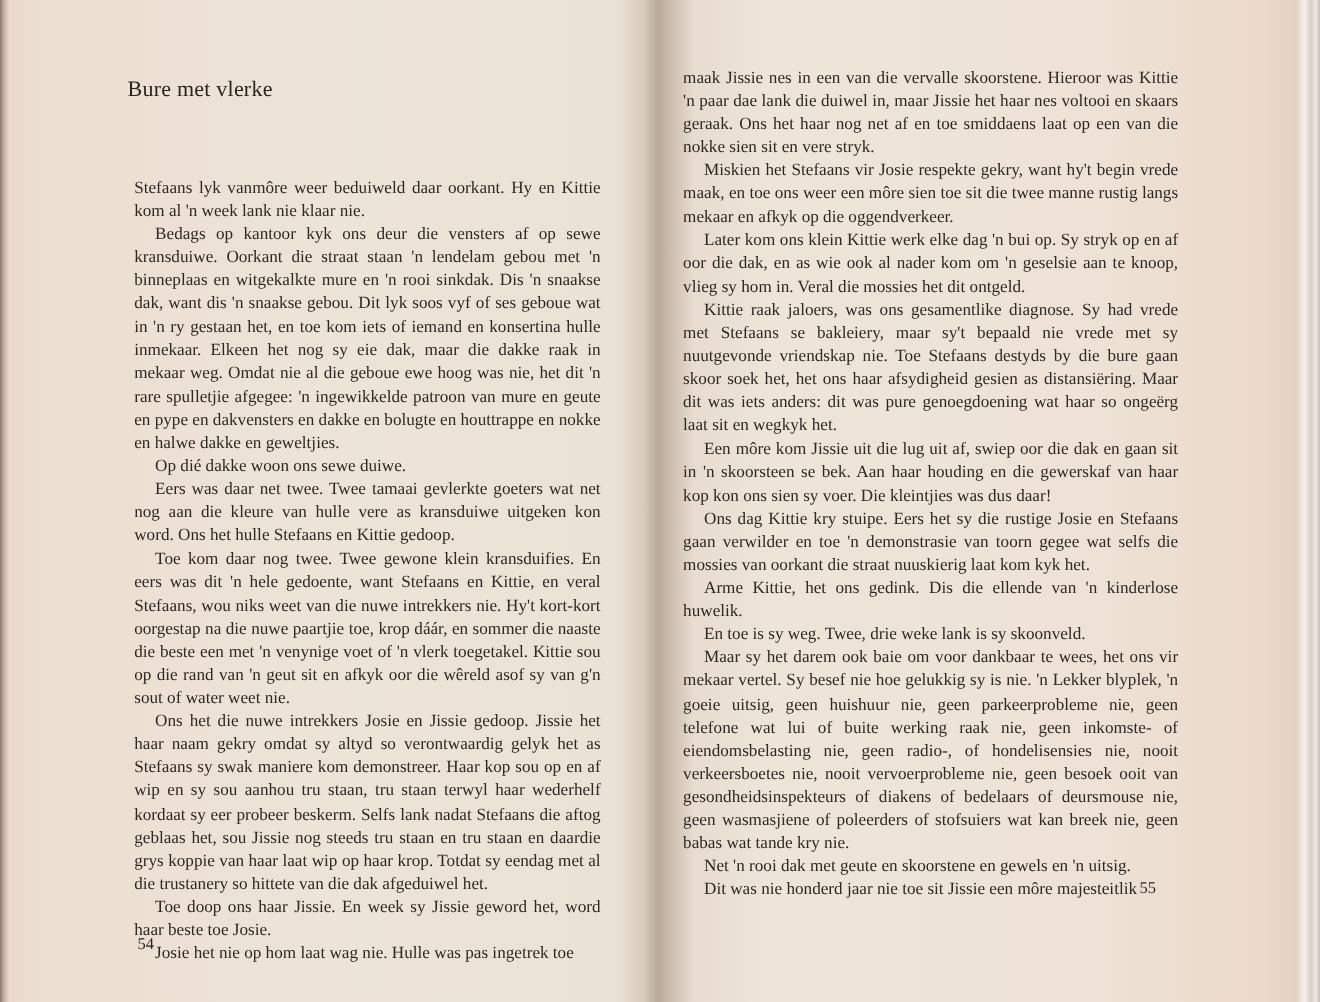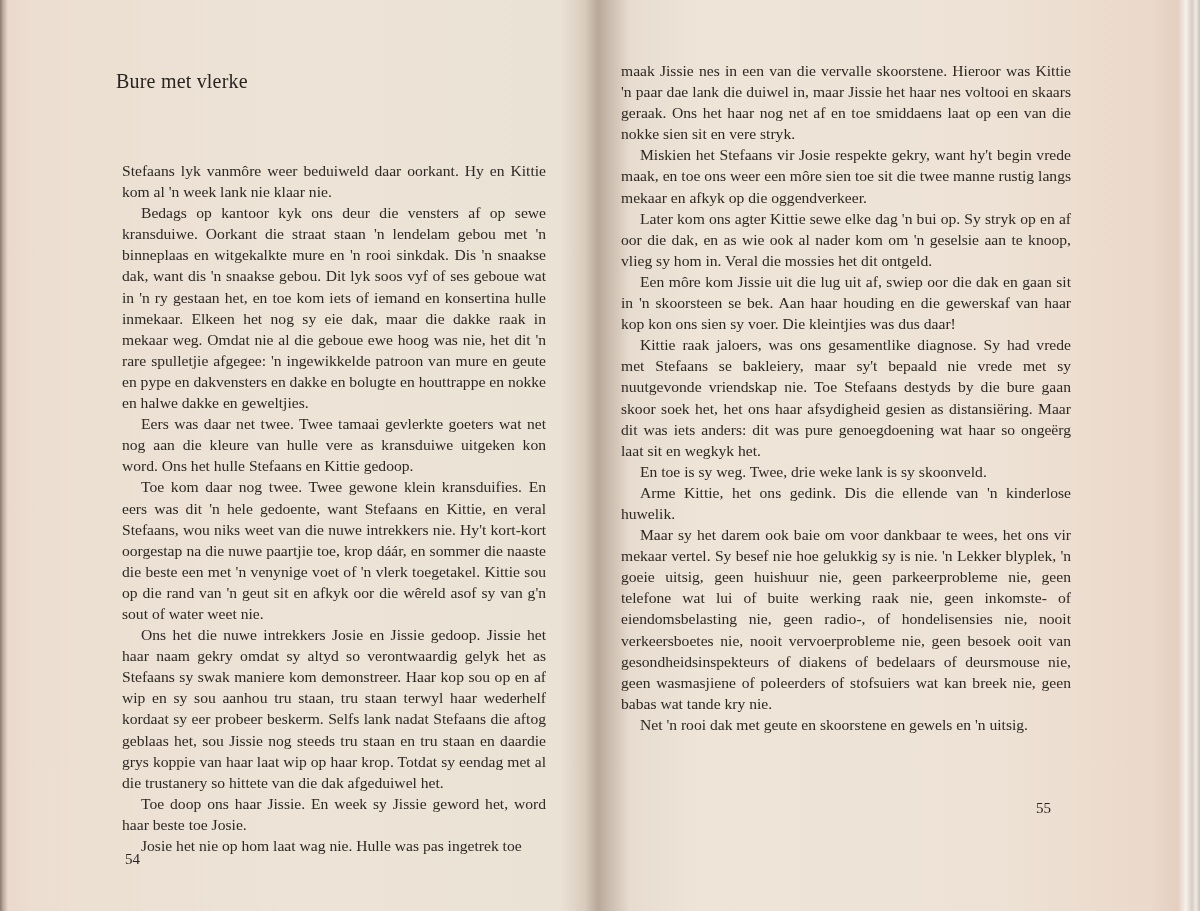--- a/index.html
+++ b/index.html
@@ -39,37 +39,40 @@
 </head>
 <body>
 
 <div class="spread">
 
   <div class="page left">
     <div class="title">Bure met vlerke</div>
     <div class="text">
       <p class="para first">Stefaans lyk vanmôre weer beduiweld daar oorkant. Hy en Kittie kom al 'n week lank nie klaar nie.</p>
       <p class="para">Bedags op kantoor kyk ons deur die vensters af op sewe kransduiwe. Oorkant die straat staan 'n lendelam gebou met 'n binneplaas en witgekalkte mure en 'n rooi sinkdak. Dis 'n snaakse dak, want dis 'n snaakse gebou. Dit lyk soos vyf of ses geboue wat in 'n ry gestaan het, en toe kom iets of iemand en konsertina hulle inmekaar. Elkeen het nog sy eie dak, maar die dakke raak in mekaar weg. Omdat nie al die geboue ewe hoog was nie, het dit 'n rare spulletjie afgegee: 'n ingewikkelde patroon van mure en geute en pype en dakvensters en dakke en bolugte en houttrappe en nokke en halwe dakke en geweltjies.</p>
+      <p class="para">Op dié dakke woon ons sewe duiwe.</p>
       <p class="para">Eers was daar net twee. Twee tamaai gevlerkte goeters wat net nog aan die kleure van hulle vere as kransduiwe uitgeken kon word. Ons het hulle Stefaans en Kittie gedoop.</p>
       <p class="para">Toe kom daar nog twee. Twee gewone klein kransduifies. En eers was dit 'n hele gedoente, want Stefaans en Kittie, en veral Stefaans, wou niks weet van die nuwe intrekkers nie. Hy't kort-kort oorgestap na die nuwe paartjie toe, krop dáár, en sommer die naaste die beste een met 'n venynige voet of 'n vlerk toegetakel. Kittie sou op die rand van 'n geut sit en afkyk oor die wêreld asof sy van g'n sout of water weet nie.</p>
       <p class="para">Ons het die nuwe intrekkers Josie en Jissie gedoop. Jissie het haar naam gekry omdat sy altyd so verontwaardig gelyk het as Stefaans sy swak maniere kom demonstreer. Haar kop sou op en af wip en sy sou aanhou tru staan, tru staan terwyl haar wederhelf kordaat sy eer probeer beskerm. Selfs lank nadat Stefaans die aftog geblaas het, sou Jissie nog steeds tru staan en tru staan en daardie grys koppie van haar laat wip op haar krop. Totdat sy eendag met al die trustanery so hittete van die dak afgeduiwel het.</p>
       <p class="para">Toe doop ons haar Jissie. En week sy Jissie geword het, word haar beste toe Josie.</p>
       <p class="para">Josie het nie op hom laat wag nie. Hulle was pas ingetrek toe</p>
     </div>
     <div class="folio">54</div>
   </div>
 
   <div class="page right">
     <div class="text">
       <p class="para cont">maak Jissie nes in een van die vervalle skoorstene. Hieroor was Kittie 'n paar dae lank die duiwel in, maar Jissie het haar nes voltooi en skaars geraak. Ons het haar nog net af en toe smiddaens laat op een van die nokke sien sit en vere stryk.</p>
       <p class="para">Miskien het Stefaans vir Josie respekte gekry, want hy't begin vrede maak, en toe ons weer een môre sien toe sit die twee manne rustig langs mekaar en afkyk op die oggendverkeer.</p>
-      <p class="para">Later kom ons agter Kittie sewe elke dag 'n bui op. Sy stryk op en af oor die dak, en as wie ook al nader kom om 'n geselsie aan te knoop, vlieg sy hom in. Veral die mossies het dit ontgeld.</p>
+      <p class="para">Later kom ons klein Kittie werk elke dag 'n bui op. Sy stryk op en af oor die dak, en as wie ook al nader kom om 'n geselsie aan te knoop, vlieg sy hom in. Veral die mossies het dit ontgeld.</p>
+      <p class="para">Kittie raak jaloers, was ons gesamentlike diagnose. Sy had vrede met Stefaans se bakleiery, maar sy't bepaald nie vrede met sy nuutgevonde vriendskap nie. Toe Stefaans destyds by die bure gaan skoor soek het, het ons haar afsydigheid gesien as distansiëring. Maar dit was iets anders: dit was pure genoegdoening wat haar so ongeërg laat sit en wegkyk het.</p>
       <p class="para">Een môre kom Jissie uit die lug uit af, swiep oor die dak en gaan sit in 'n skoorsteen se bek. Aan haar houding en die gewerskaf van haar kop kon ons sien sy voer. Die kleintjies was dus daar!</p>
-      <p class="para">Kittie raak jaloers, was ons gesamentlike diagnose. Sy had vrede met Stefaans se bakleiery, maar sy't bepaald nie vrede met sy nuutgevonde vriendskap nie. Toe Stefaans destyds by die bure gaan skoor soek het, het ons haar afsydigheid gesien as distansiëring. Maar dit was iets anders: dit was pure genoegdoening wat haar so ongeërg laat sit en wegkyk het.</p>
+      <p class="para">Ons dag Kittie kry stuipe. Eers het sy die rustige Josie en Stefaans gaan verwilder en toe 'n demonstrasie van toorn gegee wat selfs die mossies van oorkant die straat nuuskierig laat kom kyk het.</p>
+      <p class="para">Arme Kittie, het ons gedink. Dis die ellende van 'n kinderlose huwelik.</p>
       <p class="para">En toe is sy weg. Twee, drie weke lank is sy skoonveld.</p>
-      <p class="para">Arme Kittie, het ons gedink. Dis die ellende van 'n kinderlose huwelik.</p>
       <p class="para">Maar sy het darem ook baie om voor dankbaar te wees, het ons vir mekaar vertel. Sy besef nie hoe gelukkig sy is nie. 'n Lekker blyplek, 'n goeie uitsig, geen huishuur nie, geen parkeerprobleme nie, geen telefone wat lui of buite werking raak nie, geen inkomste- of eiendomsbelasting nie, geen radio-, of hondelisensies nie, nooit verkeersboetes nie, nooit vervoerprobleme nie, geen besoek ooit van gesondheidsinspekteurs of diakens of bedelaars of deursmouse nie, geen wasmasjiene of poleerders of stofsuiers wat kan breek nie, geen babas wat tande kry nie.</p>
       <p class="para">Net 'n rooi dak met geute en skoorstene en gewels en 'n uitsig.</p>
+      <p class="para">Dit was nie honderd jaar nie toe sit Jissie een môre majesteitlik</p>
     </div>
     <div class="folio">55</div>
   </div>
 
 </div>
 
 </body></html>

